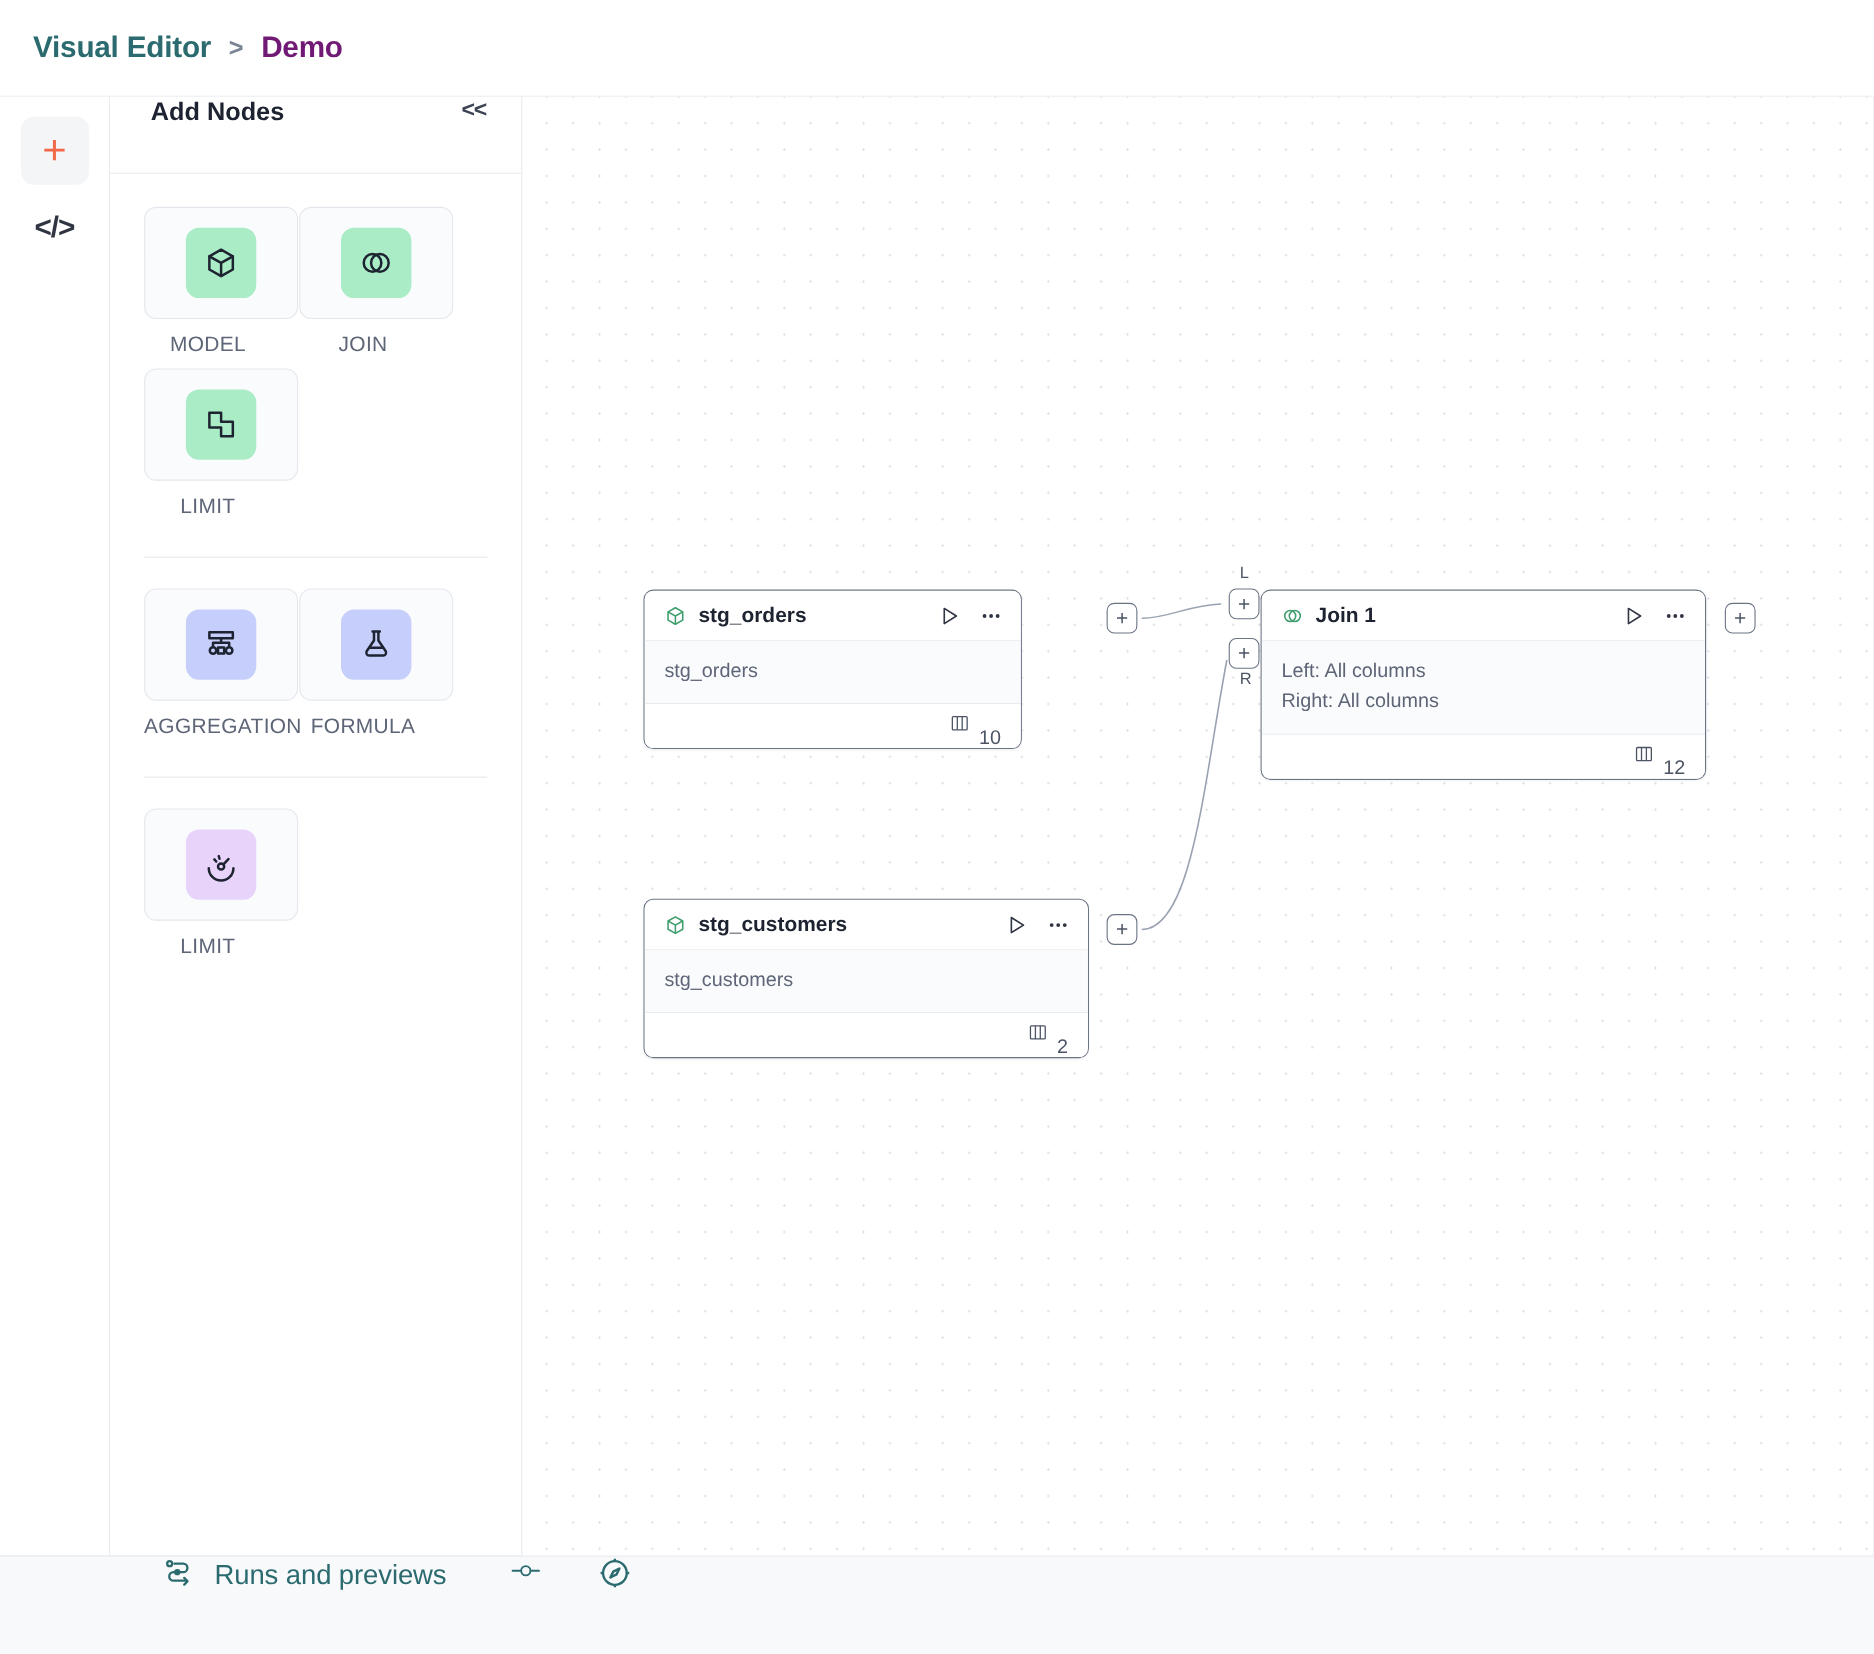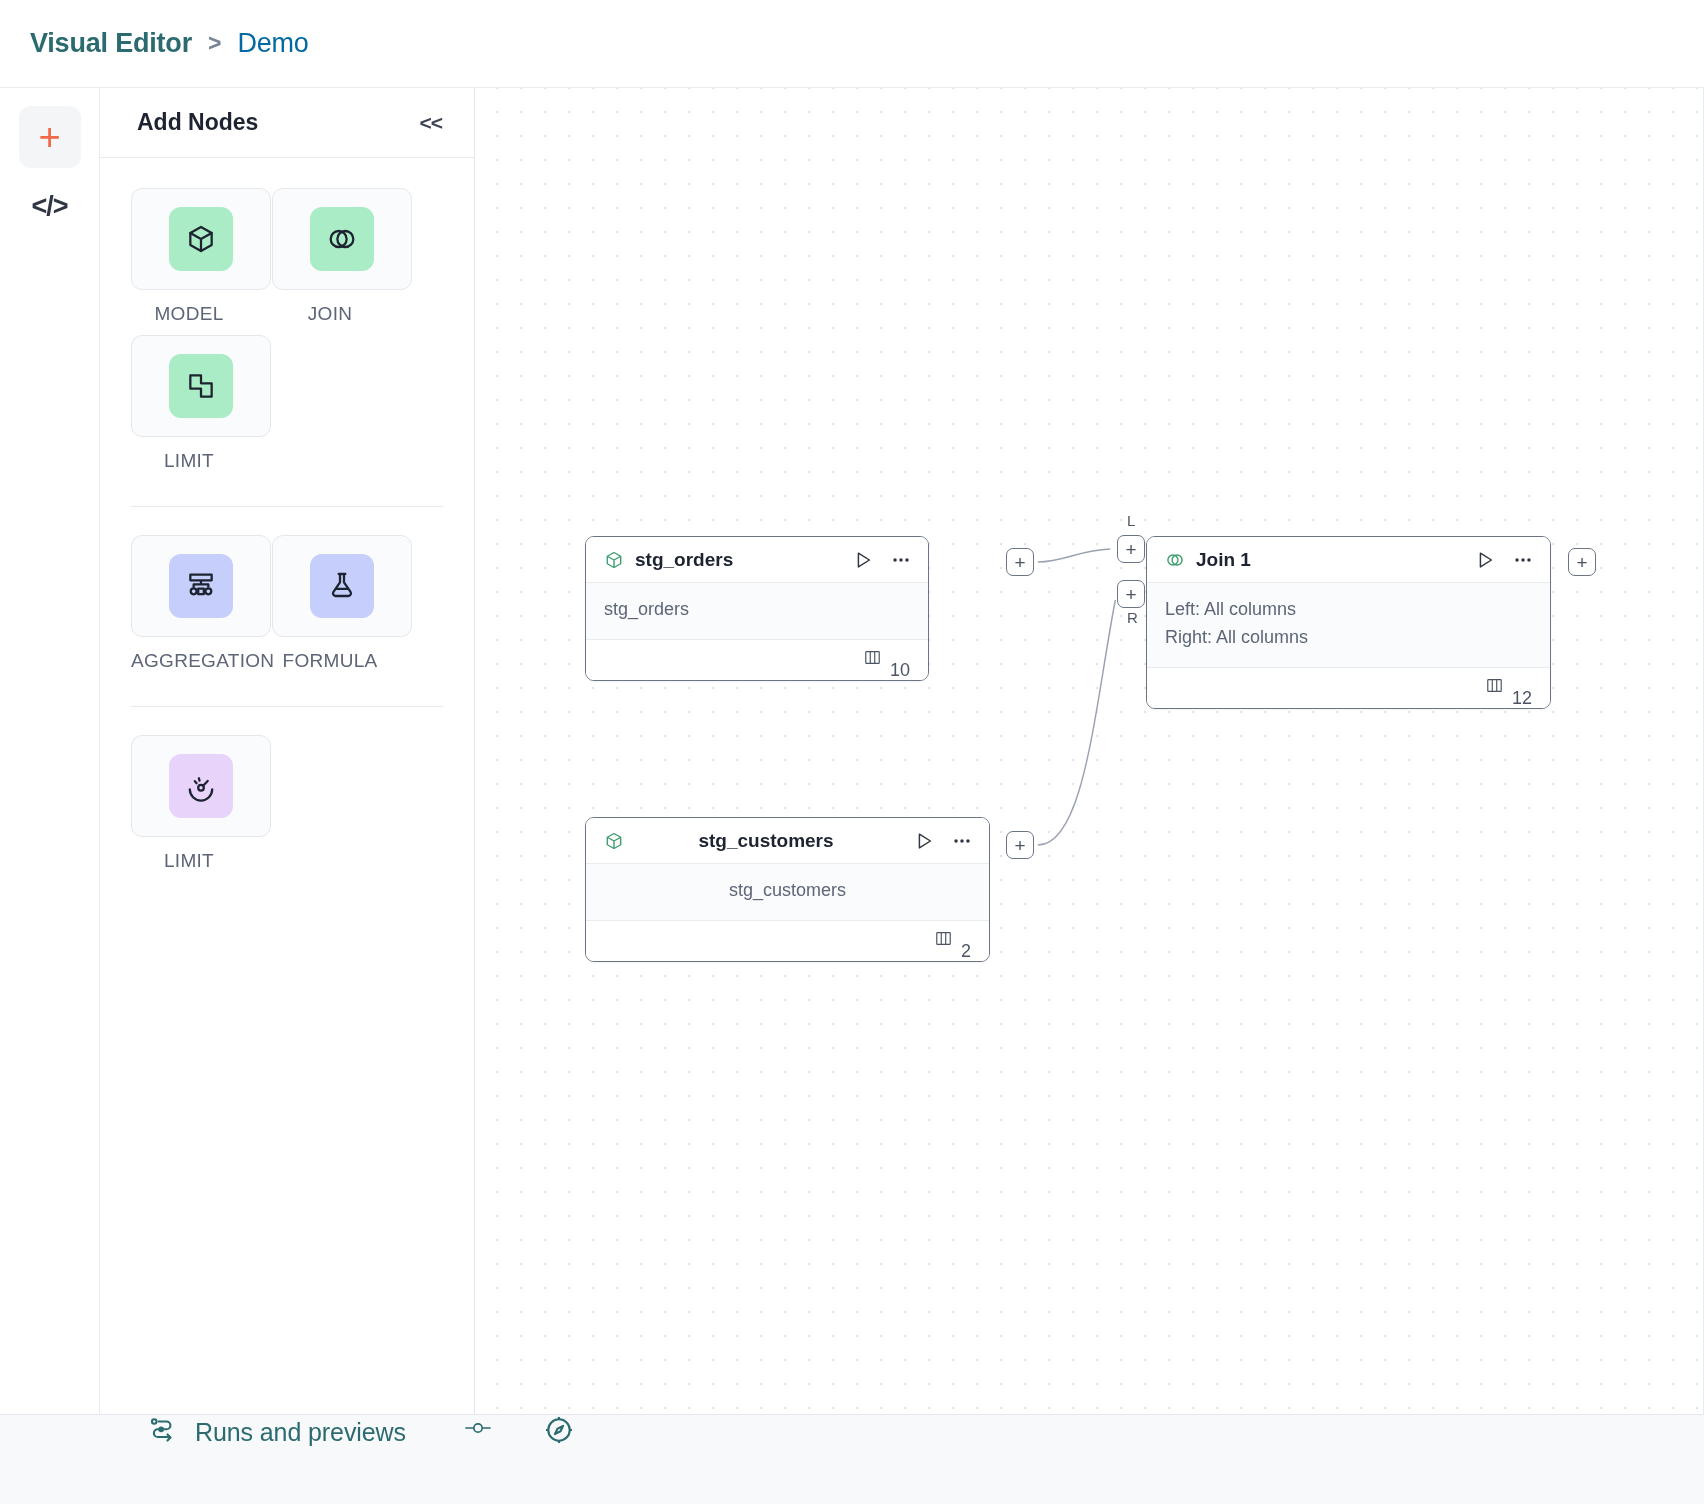--- a/index.html
+++ b/index.html
@@ -16,21 +16,21 @@
     height: 88px; flex: 0 0 88px;
     display: flex; align-items: center;
     padding-left: 30px;
     background: #ffffff;
     border-bottom: 1px solid #e9ecef;
   }
   .crumb-root {
     font-size: 27px; font-weight: bold; color: #2b6b6f; letter-spacing: -0.2px;
   }
   .crumb-sep { font-size: 23px; color: #7a8494; margin: 0 16px; font-weight: 600; }
-  .crumb-leaf { font-size: 27px; font-weight: normal; color: #0369a1; letter-spacing: -0.2px; }
+  .crumb-leaf { font-size: 27px; font-weight: bold; color: #701a75; letter-spacing: -0.2px; }
 
   
   .body { flex: 1 1 auto; display: flex; min-height: 0; }
 
   
   .rail {
     width: 100px; flex: 0 0 100px;
     background: #ffffff;
     border-right: 1px solid #e9ecef;
     display: flex; flex-direction: column; align-items: center;
@@ -47,21 +47,21 @@
 
   
   .panel {
     width: 375px; flex: 0 0 375px;
     background: #ffffff;
     border-right: 1px solid #e2e6ea;
     display: flex; flex-direction: column;
   }
   .panel-head {
     height: 70px; flex: 0 0 70px;
-    display: flex; align-items: center; justify-content: space-between;
+    display: flex; justify-content: space-between;
     padding: 0 32px 0 37px;
     border-bottom: 1px solid #e9ecef;
   }
   .panel-title { font-size: 23px; font-weight: bold; color: #1d2330; }
   .panel-collapse { font-size: 21px; color: #3c4352; font-weight: bold; cursor: pointer; letter-spacing: -1px; }
   .panel-body { flex: 1 1 auto; padding: 30px 0 0 0; overflow: hidden; }
 
   .grid {
     display: flex; flex-wrap: wrap;
     padding: 0 31px;
@@ -313,21 +313,21 @@
           <span>
             <svg width="19" height="19" viewBox="0 0 24 24" fill="none" stroke="#4d5565" stroke-width="1.5">
                 <rect x="3.5" y="4.5" width="17" height="15" rx="1"></rect>
                 <path d="M9.2 4.5v15M14.8 4.5v15"></path>
               </svg>
           </span>
           <span class="col-count">10</span>
         </div>
       </div>
 
-      <div class="node" style="left:110px; top:729px; width:405px;text-align:center;">
+      <div class="node" style="left:110px; top:729px; width:405px;">
         <div class="node-head">
           <span class="node-type-icon">
             <svg width="20" height="20" viewBox="0 0 24 24" fill="none" stroke="#3f9e6d" stroke-width="1.7" stroke-linejoin="round">
               <path d="M12 3 20 7.5v9L12 21 4 16.5v-9L12 3z"></path>
                 <path d="M4 7.5 12 12l8-4.5M12 12v9"></path>
             </svg>
           </span>
           <span class="node-title">stg_customers</span>
           <span class="node-act">
             <svg width="22" height="22" viewBox="0 0 24 24" fill="none" stroke="#2f3542" stroke-width="1.6" stroke-linejoin="round">

